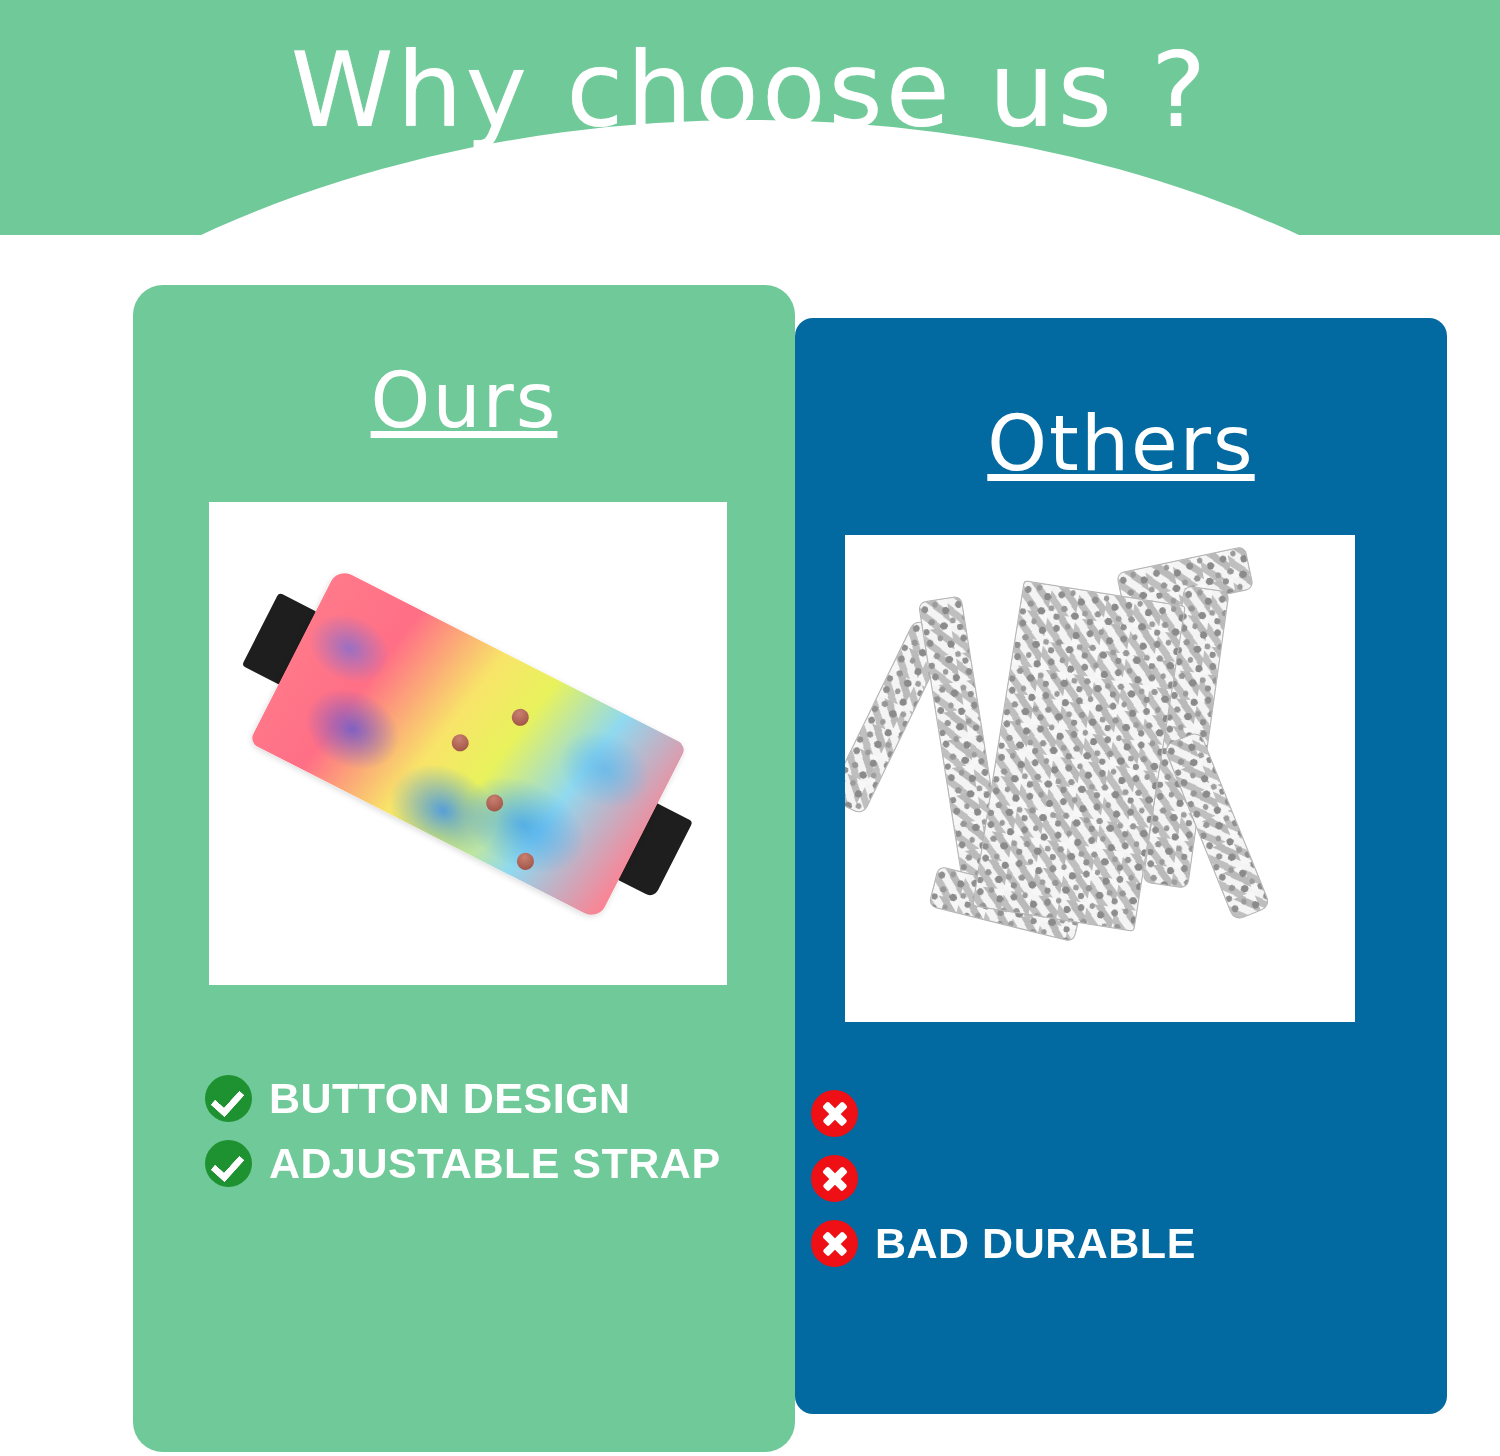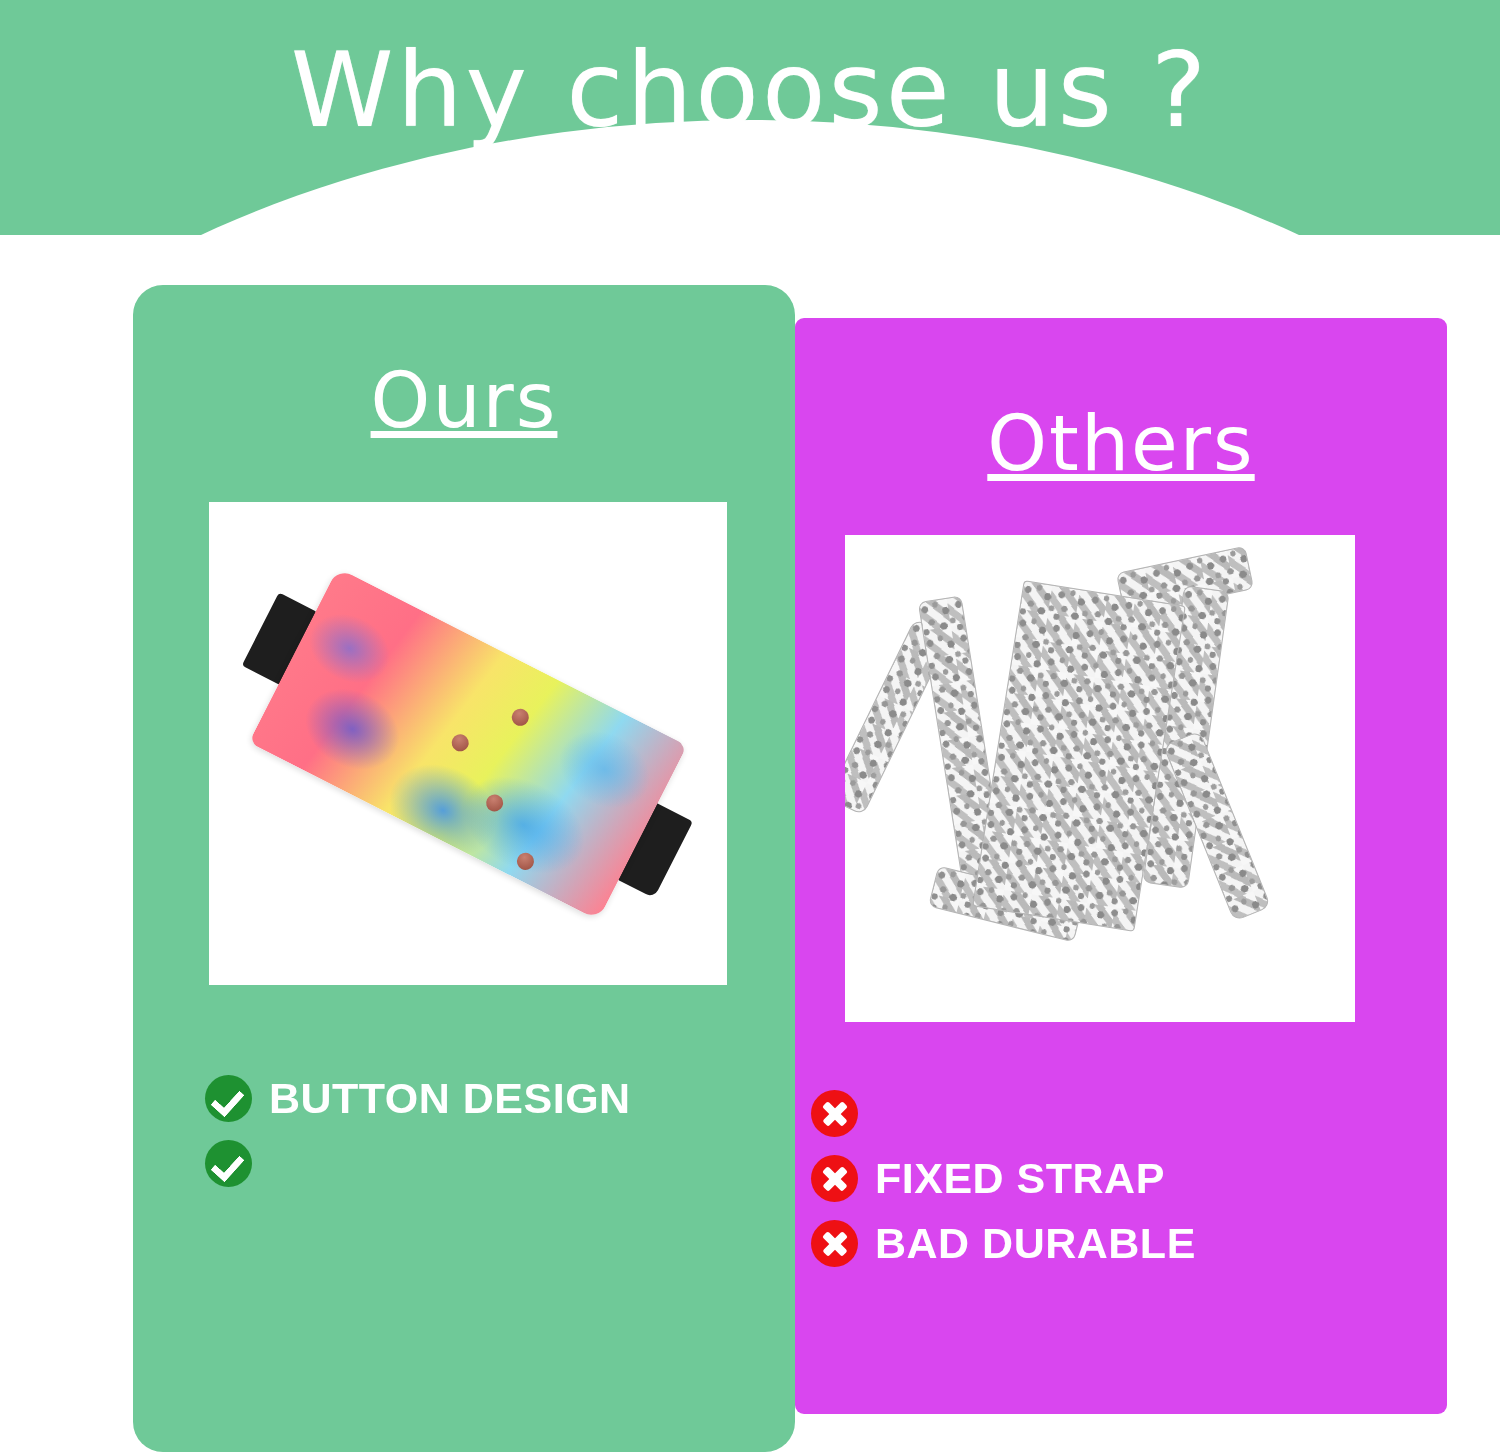--- a/index.html
+++ b/index.html
@@ -66,22 +66,22 @@
   
   .card {
     position: absolute;
     box-sizing: border-box;
   }
   .card-others {
     left: 795px;
     top: 318px;
     width: 652px;
     height: 1096px;
-    background: #d946ef;
-    border-radius: 9px;
+    background: #0369a1;
+    border-radius: 18px;
     z-index: 2;
   }
   .card-ours {
     left: 133px;
     top: 285px;
     width: 662px;
     height: 1167px;
     background: #6FC998;
     border-radius: 30px;
     z-index: 3;
@@ -339,21 +339,20 @@
         <div class="floral panel"></div>
       </div>
     </div>
 
     <div class="feature-list">
       <div class="feature-row">
         <span class="feature-icon cross"></span>
       </div>
       <div class="feature-row">
         <span class="feature-icon cross"></span>
-        <span class="feature-label">FIXED STRAP</span>
       </div>
       <div class="feature-row">
         <span class="feature-icon cross"></span>
         <span class="feature-label">BAD DURABLE</span>
       </div>
     </div>
   </div>
 
   <div class="card card-ours">
     <div class="card-heading">Ours</div>
@@ -371,17 +370,18 @@
       </div>
     </div>
 
     <div class="feature-list">
       <div class="feature-row">
         <span class="feature-icon check"></span>
         <span class="feature-label">BUTTON DESIGN</span>
       </div>
       <div class="feature-row">
         <span class="feature-icon check"></span>
+        <span class="feature-label">ADJUSTABLE STRAP</span>
       </div>
     </div>
   </div>
 
 </div>
 
 </body></html>

